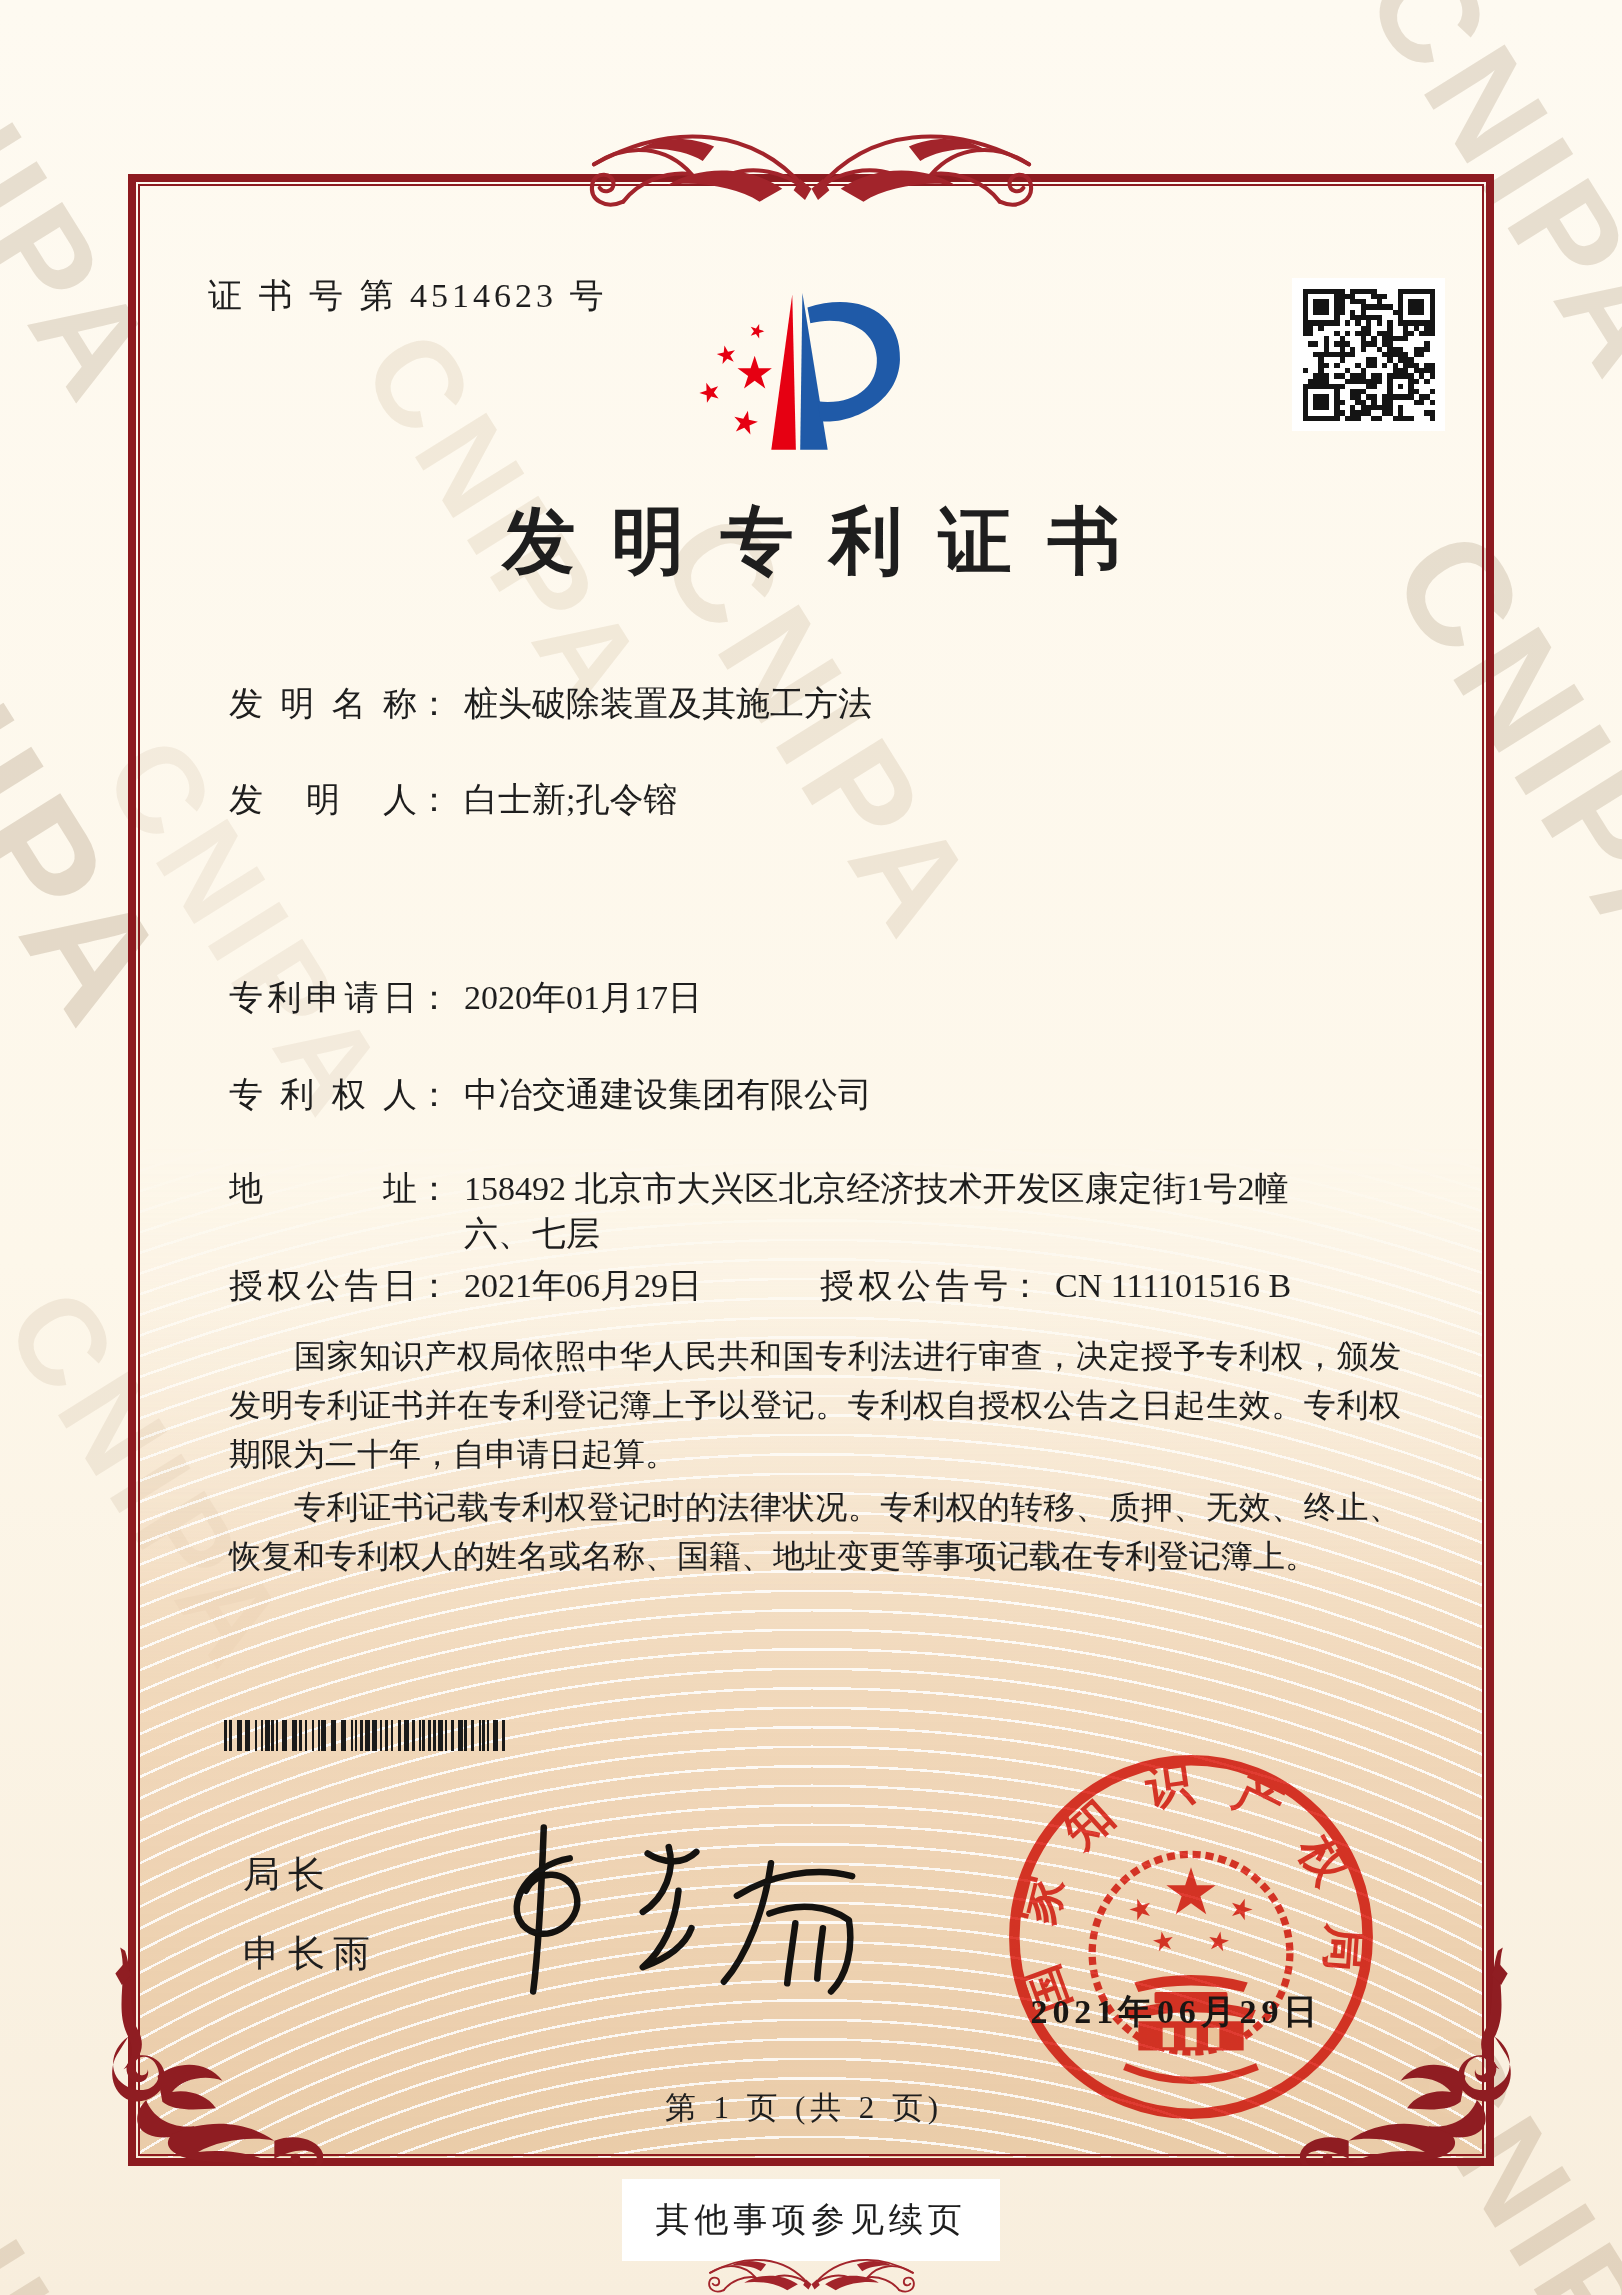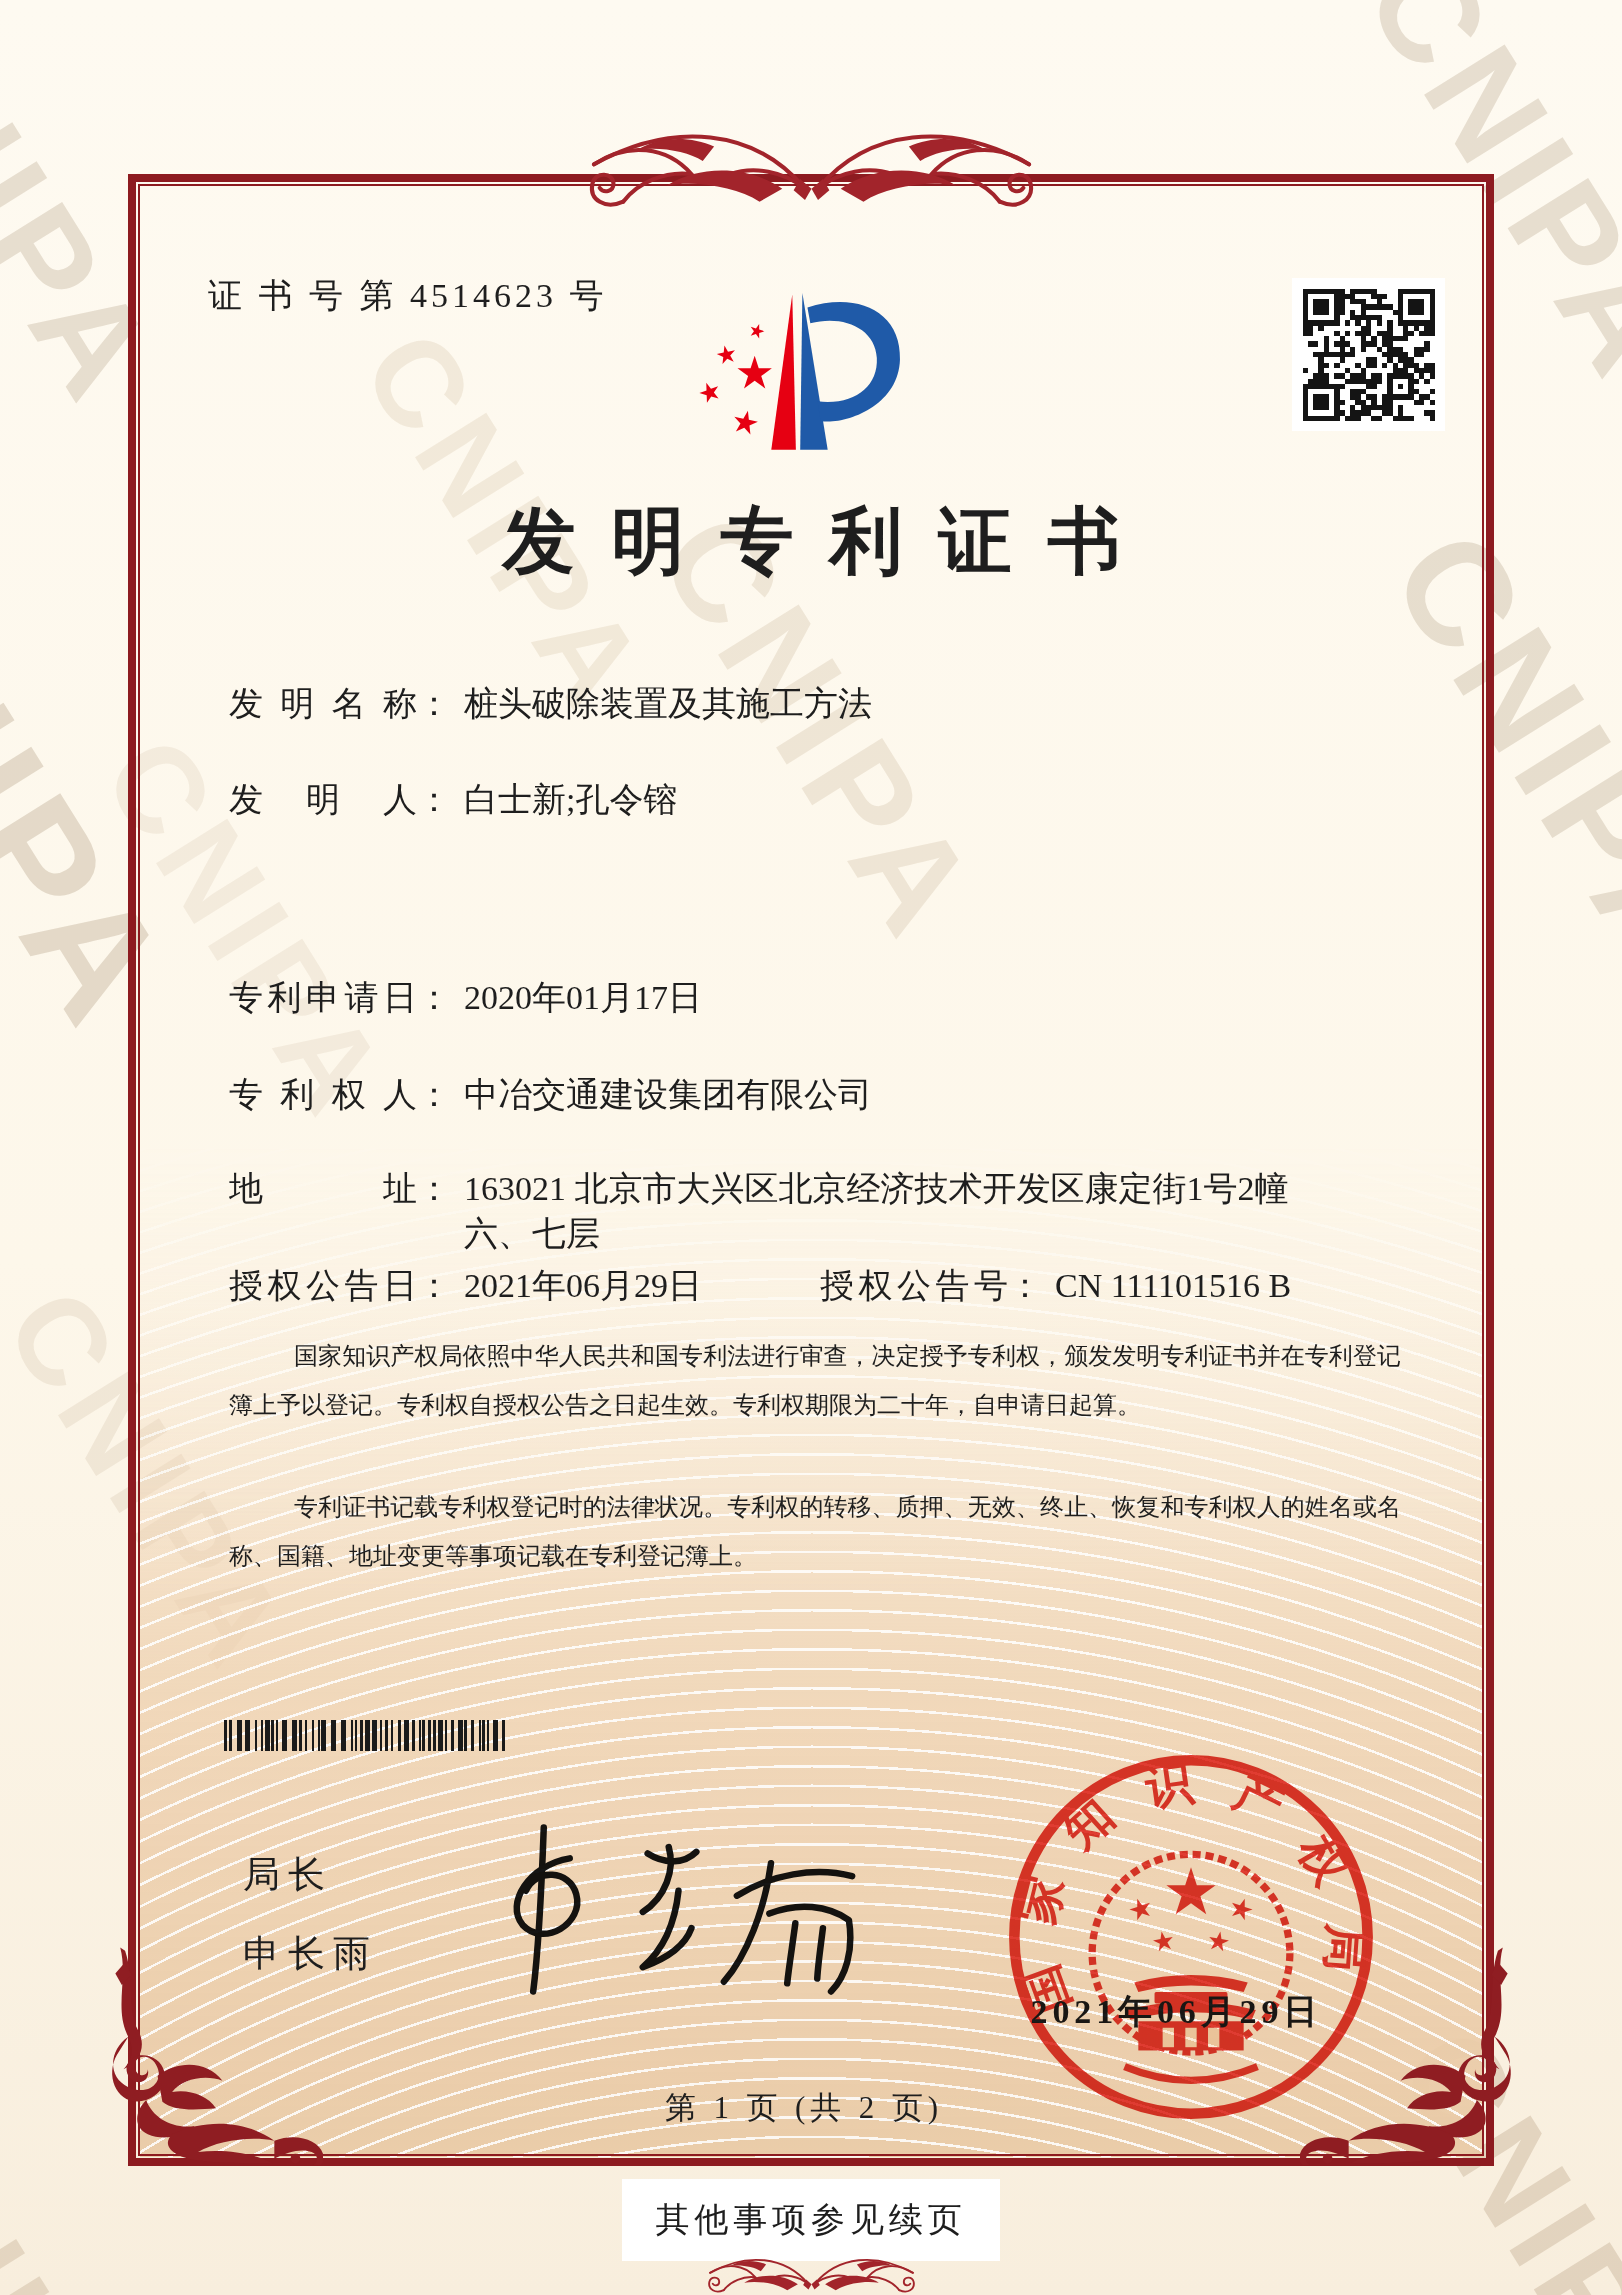--- a/index.html
+++ b/index.html
@@ -30,21 +30,21 @@
   .qr-grid{display:grid;grid-template-columns:repeat(25,5.3px);grid-auto-rows:5.3px;}
   .qr-grid div.on{background:#141414;}
   .title{position:absolute;left:0;top:493px;width:1623px;margin:0;z-index:3;text-align:center;
       font-size:73px;font-weight:bold;letter-spacing:36px;padding-left:36px;box-sizing:border-box;}
   .row{position:absolute;left:229px;width:1201px;font-size:34px;z-index:3;}
   .flabel{display:inline-block;width:188px;text-align:justify;text-align-last:justify;
       white-space:normal;vertical-align:top;}
   .fvalue{margin-left:13px;}
   .addr2{position:absolute;left:464px;top:1211px;font-size:34px;z-index:3;}
   .pair2{position:absolute;left:591px;top:0;}
-  .bodytext{position:absolute;left:229px;width:1172px;z-index:3;font-size:24px;line-height:49px;
+  .bodytext{position:absolute;left:229px;width:1172px;z-index:3;font-size:32px;line-height:49px;
       text-align:justify;text-indent:65px;margin:0;}
   .barcode{position:absolute;left:224px;top:1720px;width:292px;height:31px;z-index:3;}
   .barcode i{position:absolute;top:0;bottom:0;background:#1a1a1a;}
   .official{position:absolute;left:243px;top:1850px;z-index:3;font-size:37px;letter-spacing:8px;}
   .official div{margin-bottom:29px;}
   .signature{position:absolute;left:448px;top:1816px;width:422px;height:187px;z-index:4;
       mix-blend-mode:multiply;}
   .seal{position:absolute;left:1003px;top:1749px;width:376px;height:376px;z-index:4;
       mix-blend-mode:multiply;opacity:.96;}
   .seal-char{font-size:58px;font-weight:bold;fill:#e1352a;
@@ -734,21 +734,21 @@
   <div class="row" style="top:777px">
     <span class="flabel">发明人</span><span>：</span><span class="fvalue">白士新;孔令镕</span>
   </div>
   <div class="row" style="top:975px">
     <span class="flabel">专利申请日</span><span>：</span><span class="fvalue">2020年01月17日</span>
   </div>
   <div class="row" style="top:1072px">
     <span class="flabel">专利权人</span><span>：</span><span class="fvalue">中冶交通建设集团有限公司</span>
   </div>
   <div class="row" style="top:1166px">
-    <span class="flabel">地址</span><span>：</span><span class="fvalue">163021 北京市大兴区北京经济技术开发区康定街1号2幢</span>
+    <span class="flabel">地址</span><span>：</span><span class="fvalue">158492 北京市大兴区北京经济技术开发区康定街1号2幢</span>
   </div>
   <div class="addr2">六、七层</div>
   <div class="row" style="top:1263px">
     <span class="flabel">授权公告日</span><span>：</span><span class="fvalue">2021年06月29日</span>
     <span class="pair2">
       <span class="flabel">授权公告号</span><span>：</span><span class="fvalue">CN 111101516 B</span>
     </span>
   </div>
 
   <p class="bodytext" style="top:1332px">国家知识产权局依照中华人民共和国专利法进行审查，决定授予专利权，颁发发明专利证书并在专利登记簿上予以登记。专利权自授权公告之日起生效。专利权期限为二十年，自申请日起算。</p>

